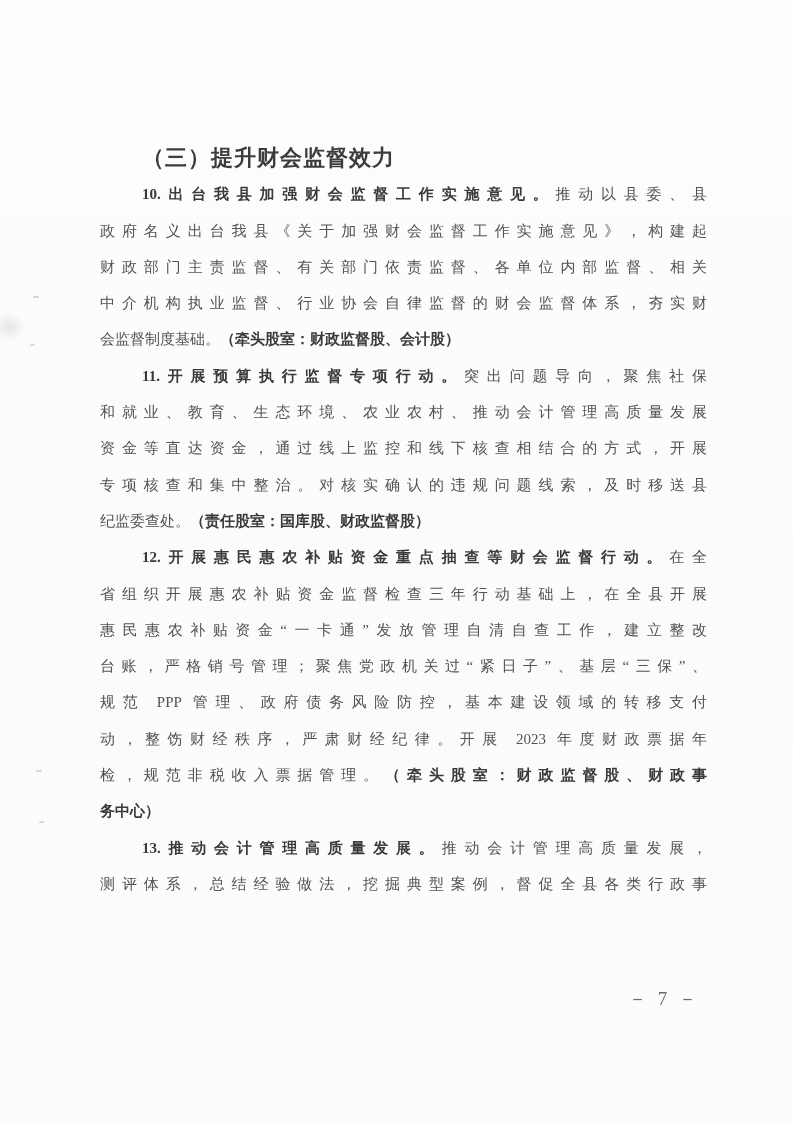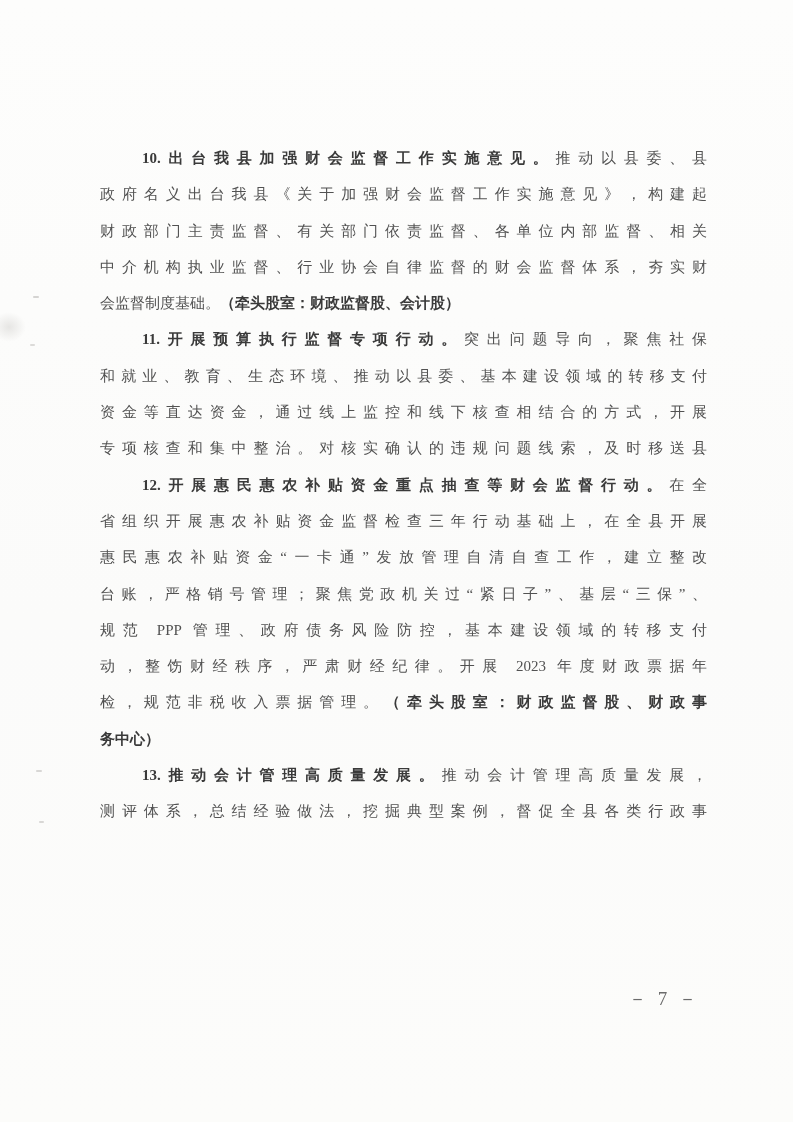--- a/index.html
+++ b/index.html
@@ -81,33 +81,35 @@
 <body>
 
 <div class="scan-page">
   <div class="smudge"></div>
   <div class="artifact a1"></div>
   <div class="artifact a2"></div>
   <div class="artifact a3"></div>
   <div class="artifact a4"></div>
 
   <div class="page-content">
+    <div class="line indent heading">（三）提升财会监督效力</div>
     <div>
         <div class="paragraph">
           <div class="line justify indent"><span class="seg bold">10.出台我县加强财会监督工作实施意见。</span><span class="seg">推动以县委、县</span></div>
           <div class="line justify"><span class="seg">政府名义出台我县《关于加强财会监督工作实施意见》，构建起</span></div>
           <div class="line justify"><span class="seg">财政部门主责监督、有关部门依责监督、各单位内部监督、相关</span></div>
           <div class="line justify"><span class="seg">中介机构执业监督、行业协会自律监督的财会监督体系，夯实财</span></div>
           <div class="line"><span class="seg">会监督制度基础。</span><span class="seg bold">（牵头股室：财政监督股、会计股）</span></div>
         </div>
         <div class="paragraph">
           <div class="line justify indent"><span class="seg bold">11.开展预算执行监督专项行动。</span><span class="seg">突出问题导向，聚焦社保</span></div>
-          <div class="line justify"><span class="seg">和就业、教育、生态环境、推动以县委、基本建设领域的转移支付</span></div>
+          <div class="line justify"><span class="seg">和就业、教育、生态环境、农业农村、推动会计管理高质量发展</span></div>
           <div class="line justify"><span class="seg">资金等直达资金，通过线上监控和线下核查相结合的方式，开展</span></div>
           <div class="line justify"><span class="seg">专项核查和集中整治。对核实确认的违规问题线索，及时移送县</span></div>
+          <div class="line"><span class="seg">纪监委查处。</span><span class="seg bold">（责任股室：国库股、财政监督股）</span></div>
         </div>
         <div class="paragraph">
           <div class="line justify indent"><span class="seg bold">12.开展惠民惠农补贴资金重点抽查等财会监督行动。</span><span class="seg">在全</span></div>
           <div class="line justify"><span class="seg">省组织开展惠农补贴资金监督检查三年行动基础上，在全县开展</span></div>
           <div class="line justify"><span class="seg">惠民惠农补贴资金“一卡通”发放管理自清自查工作，建立整改</span></div>
           <div class="line justify"><span class="seg">台账，严格销号管理；聚焦党政机关过“紧日子”、基层“三保”、</span></div>
           <div class="line justify"><span class="seg">规范 PPP 管理、政府债务风险防控，基本建设领域的转移支付</span></div>
           <div class="line justify"><span class="seg">动，整饬财经秩序，严肃财经纪律。开展 2023 年度财政票据年</span></div>
           <div class="line justify"><span class="seg">检，规范非税收入票据管理。</span><span class="seg bold">（牵头股室：财政监督股、财政事</span></div>
           <div class="line"><span class="seg bold">务中心）</span></div>

